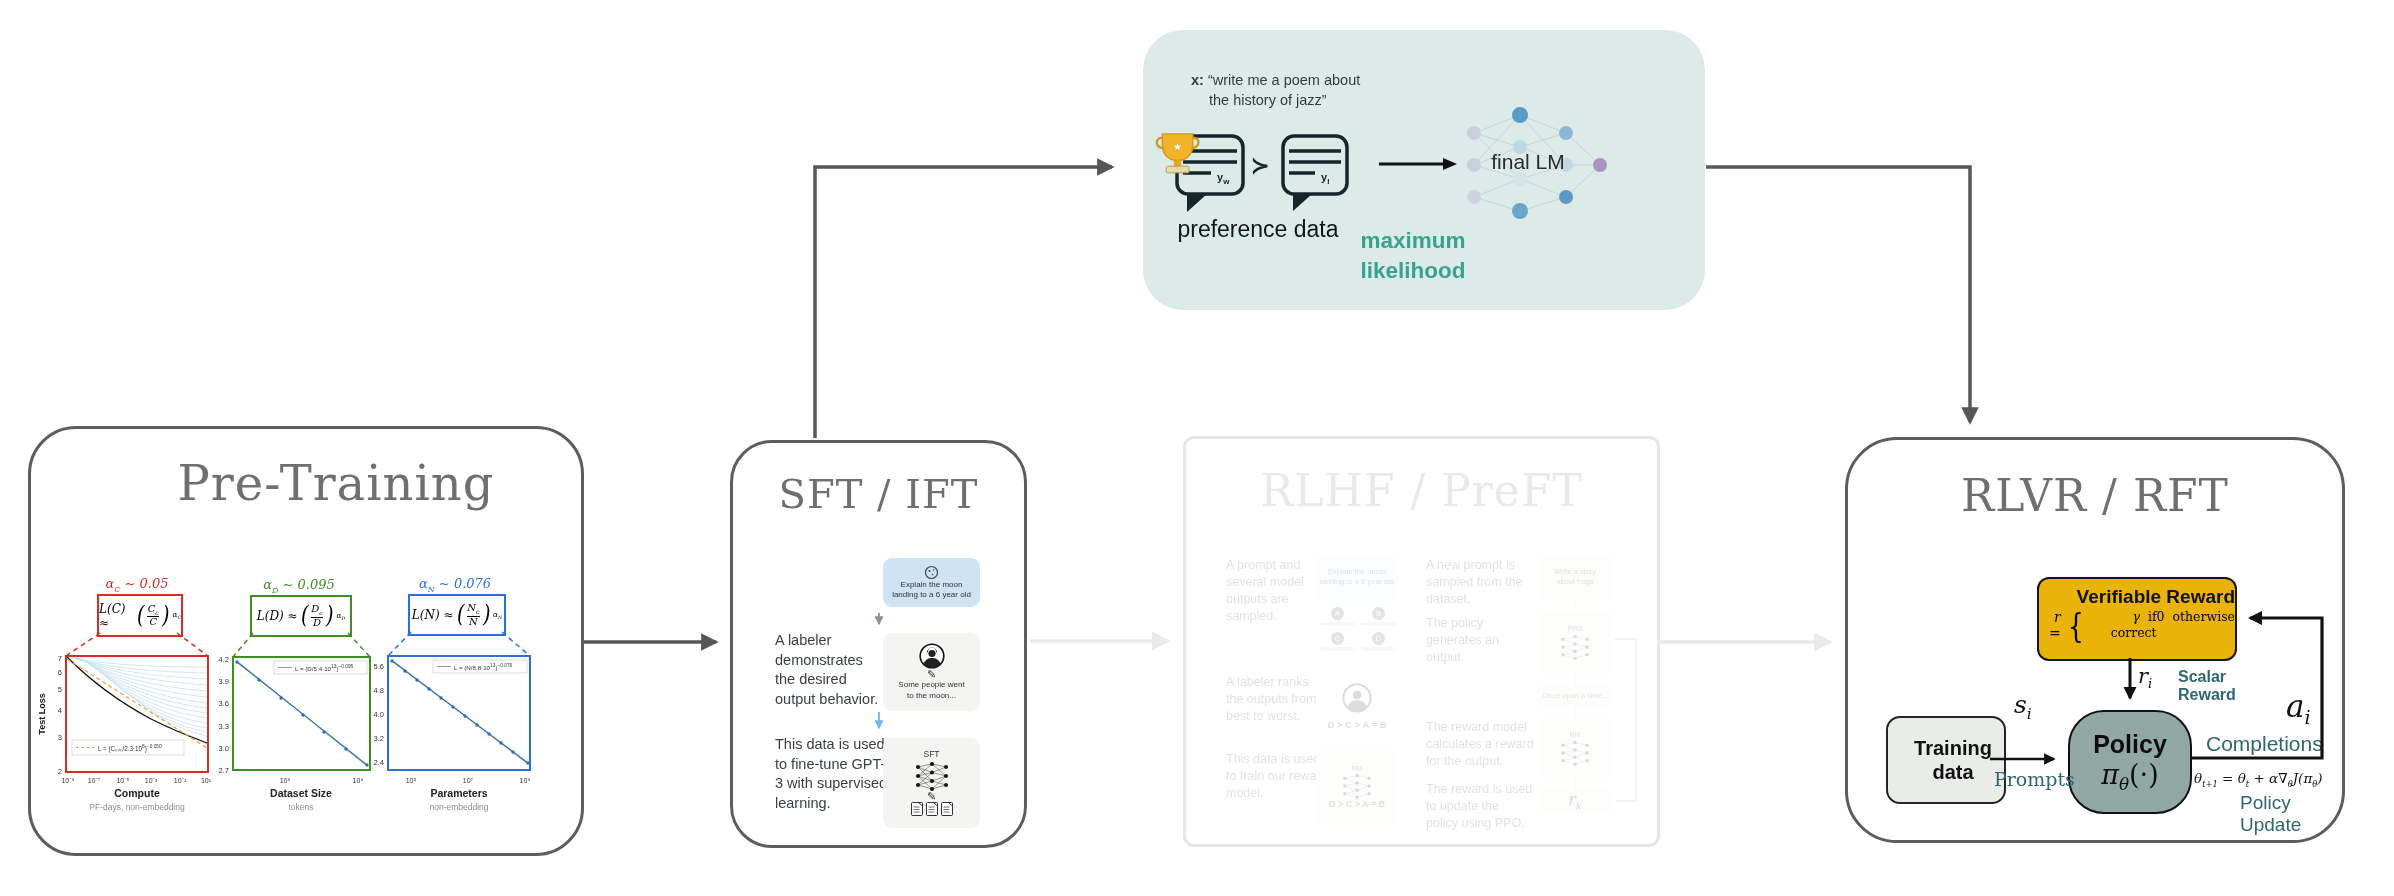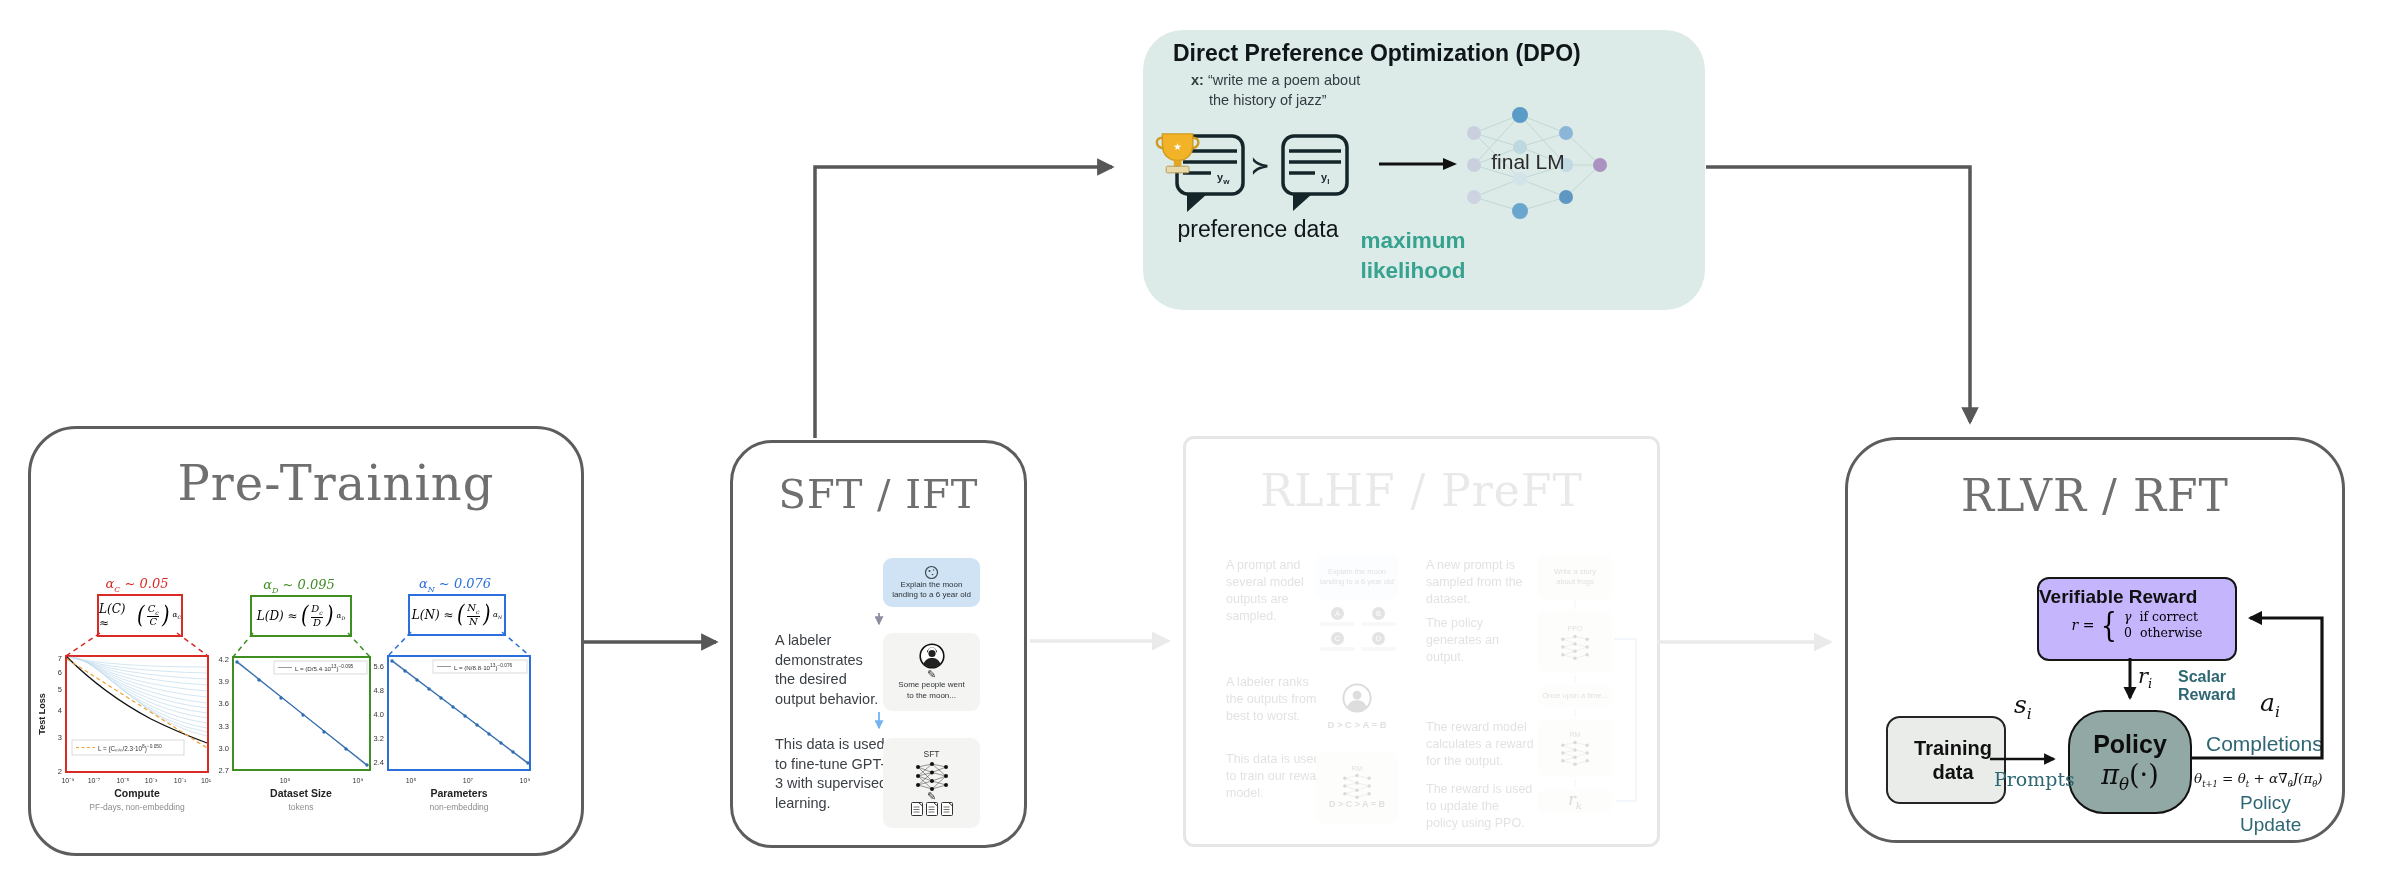--- a/index.html
+++ b/index.html
@@ -21,21 +21,21 @@
   .steptext{position:absolute;font-size:14.5px;line-height:1.35;color:#3a3f44;}
   .card{position:absolute;border-radius:9px;display:flex;flex-direction:column;align-items:center;
         justify-content:center;text-align:center;}
   .cardcap{font-size:8px;line-height:1.3;color:#2e3338;}
   .pencil{font-size:11px;color:#333;line-height:1;}
   .rl-text{position:absolute;font-size:12.5px;line-height:1.35;color:#3a3f44;}
   .rl-card{position:absolute;border-radius:8px;background:#f3f3f1;display:flex;flex-direction:column;
            align-items:center;justify-content:center;text-align:center;}
   .lettercircle{width:13px;height:13px;border-radius:50%;background:#4a4a4a;color:#fff;font-size:7.5px;
                 display:flex;align-items:center;justify-content:center;margin:0 auto 2px;}
-  .vrbox{position:absolute;background:#c4b5fd;border:2.5px solid #161616;border-radius:12px;text-align:left;}
+  .vrbox{position:absolute;background:#eab308;border:2.5px solid #161616;border-radius:12px;text-align:right;}
   .policybox{position:absolute;background:#91a8a4;border:2.5px solid #121212;border-radius:36px;
              display:flex;flex-direction:column;align-items:center;justify-content:center;}
   .tdatabox{position:absolute;background:#e9ece9;border:2.5px solid #242424;border-radius:14px;
             display:flex;flex-direction:column;align-items:center;justify-content:center;}
   sub{font-size:.62em;} sup{font-size:.62em;}
   svg text{font-family:"Liberation Sans",sans-serif;}
 </style>
 </head>
 <body>
 
@@ -398,21 +398,21 @@
   </section>
 
   <section class="box" id="rlvr" style="left:1845px;top:437px;width:494px;height:400px;border-radius:52px;">
     <div class="boxtitle" style="top:30px;font-size:44px;">RLVR / RFT</div>
 
     <div class="vrbox" style="left:189px;top:137px;width:196px;height:80px;">
       <div style="font-size:19px;font-weight:bold;color:#111;margin-top:7px;">Verifiable Reward</div>
       <div style="display:flex;align-items:center;justify-content:center;gap:4px;margin-top:1px;">
         <span class="math" style="font-size:14px;">r =</span>
         <span style="font-family:'DejaVu Serif',serif;font-size:34px;font-weight:200;line-height:0.85;transform:scaleX(.75);">{</span>
-        <span style="display:flex;flex-direction:column;align-items:flex-start;font-size:12.5px;line-height:1.25;font-family:'DejaVu Serif',serif;">
+        <span style="display:flex;flex-direction:row;align-items:flex-start;font-size:12.5px;line-height:1.25;font-family:'DejaVu Serif',serif;">
           <span><i>γ</i>&nbsp;&nbsp;<span>if correct</span></span>
           <span><span>0</span>&nbsp;&nbsp;<span>otherwise</span></span>
         </span>
       </div>
     </div>
 
     <div class="abs math" style="left:290px;top:224px;font-size:21px;color:#111;">
       <span>r</span><sub>i</sub>
     </div>
     <div class="abs teal" style="left:330px;top:228px;font-size:16px;font-weight:600;line-height:1.1;">
@@ -430,33 +430,32 @@
       <div style="font-size:20px;font-weight:bold;color:#111;line-height:1.2;text-align:center;">
         <span>Training</span><br><span>data</span>
       </div>
     </div>
 
     <div class="abs math" style="left:166px;top:250px;font-size:25px;color:#111;">
       <span>s</span><sub>i</sub>
     </div>
     <div class="abs teal" style="left:146px;top:328px;font-size:19px;font-family:'DejaVu Serif',serif;">Prompts</div>
 
-    <div class="abs math" style="left:412px;top:248px;font-size:25px;color:#111;">
+    <div class="abs math" style="left:438px;top:248px;font-size:31px;color:#111;">
       <span>a</span><sub>i</sub>
     </div>
     <div class="abs teal" style="left:358px;top:292px;font-size:21px;">Completions</div>
 
     <div class="abs math" style="left:346px;top:330px;font-size:13.5px;color:#111;">
       <span>θ</span><sub>t+1</sub><span> = θ</span><sub>t</sub><span> + α∇</span><sub>θ</sub><span>J(π</span><sub>θ</sub><span>)</span>
     </div>
     <div class="abs teal" style="left:392px;top:352px;font-size:19px;">Policy Update</div>
   </section>
 
   <div class="abs" id="dpo" style="left:1143px;top:30px;width:562px;height:280px;background:#dcebe7;border-radius:40px;">
-    <div class="abs" style="left:30px;top:10px;font-size:23px;font-weight:bold;color:#0f1518;">Direct Preference Optimization (DPO)</div>
     <div class="abs" style="left:48px;top:40px;font-size:14.5px;color:#333c42;line-height:1.4;">
       <b>x:</b> <span>“write me a poem about</span><br>
       <span style="padding-left:18px;">the history of jazz”</span>
     </div>
 
     <svg class="abs" style="left:8px;top:100px;" width="310" height="140" viewBox="0 0 310 140">
 
       <g>
         <rect x="26" y="6" width="66" height="58" rx="11" fill="none" stroke="#15262b" stroke-width="3.5"></rect>
         <path d="M36,64 V82 L56,64 Z" fill="#15262b"></path>

